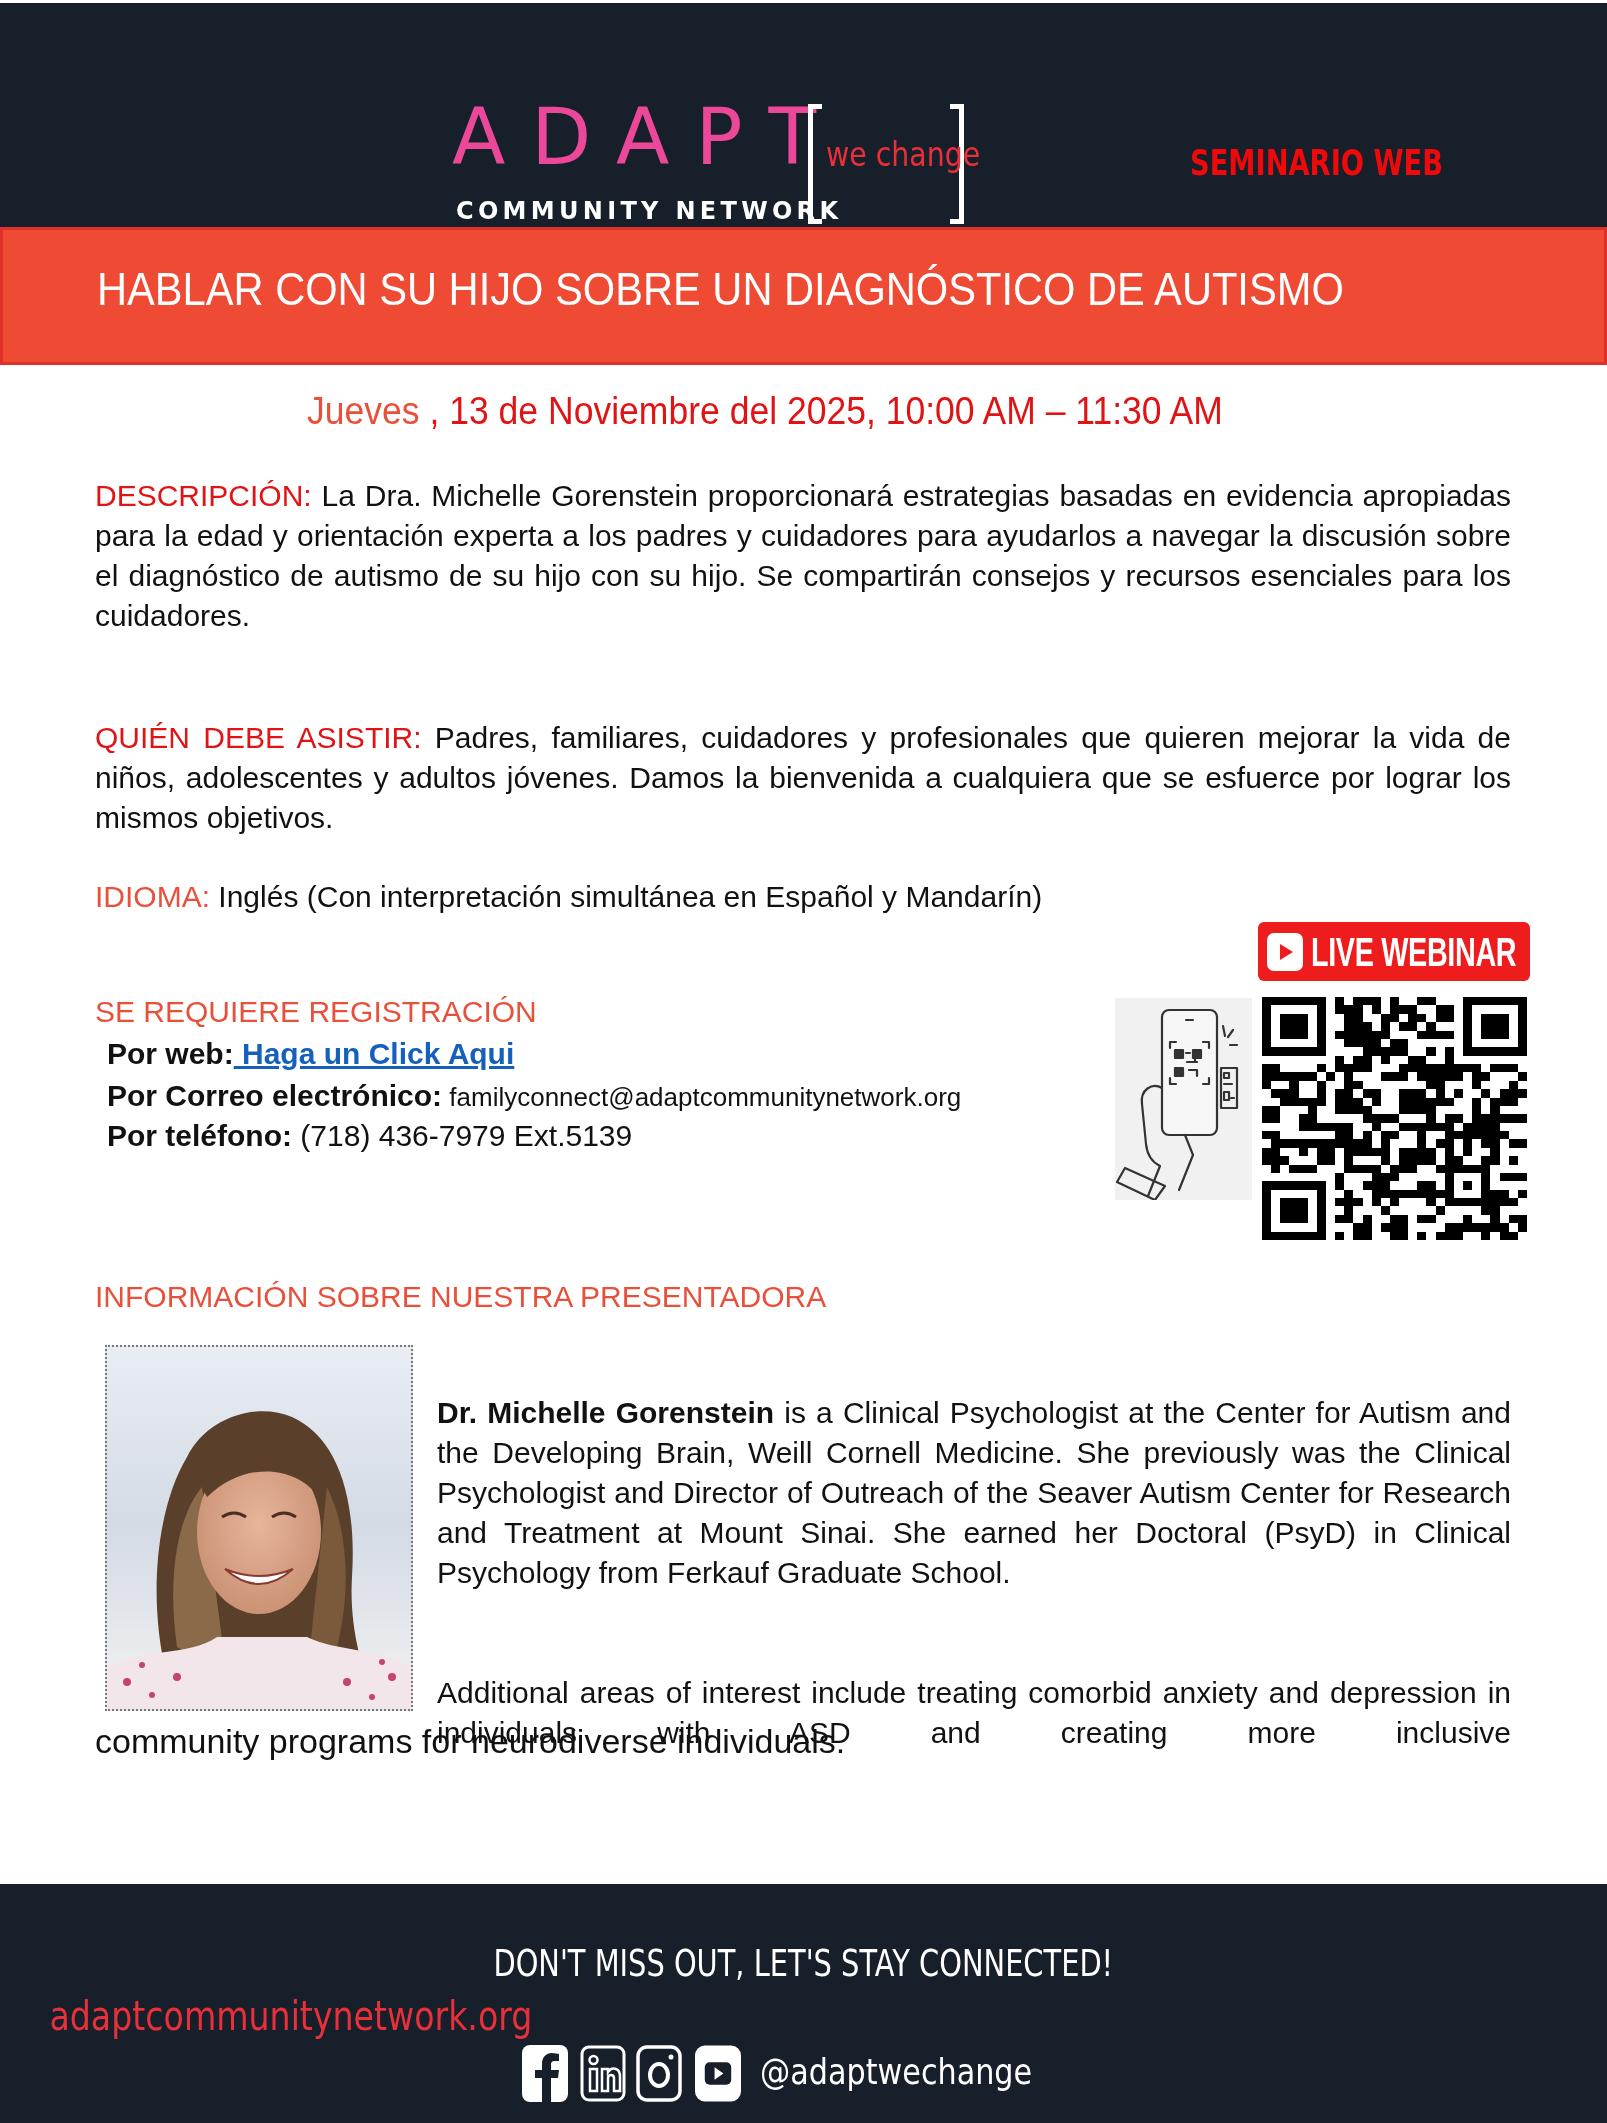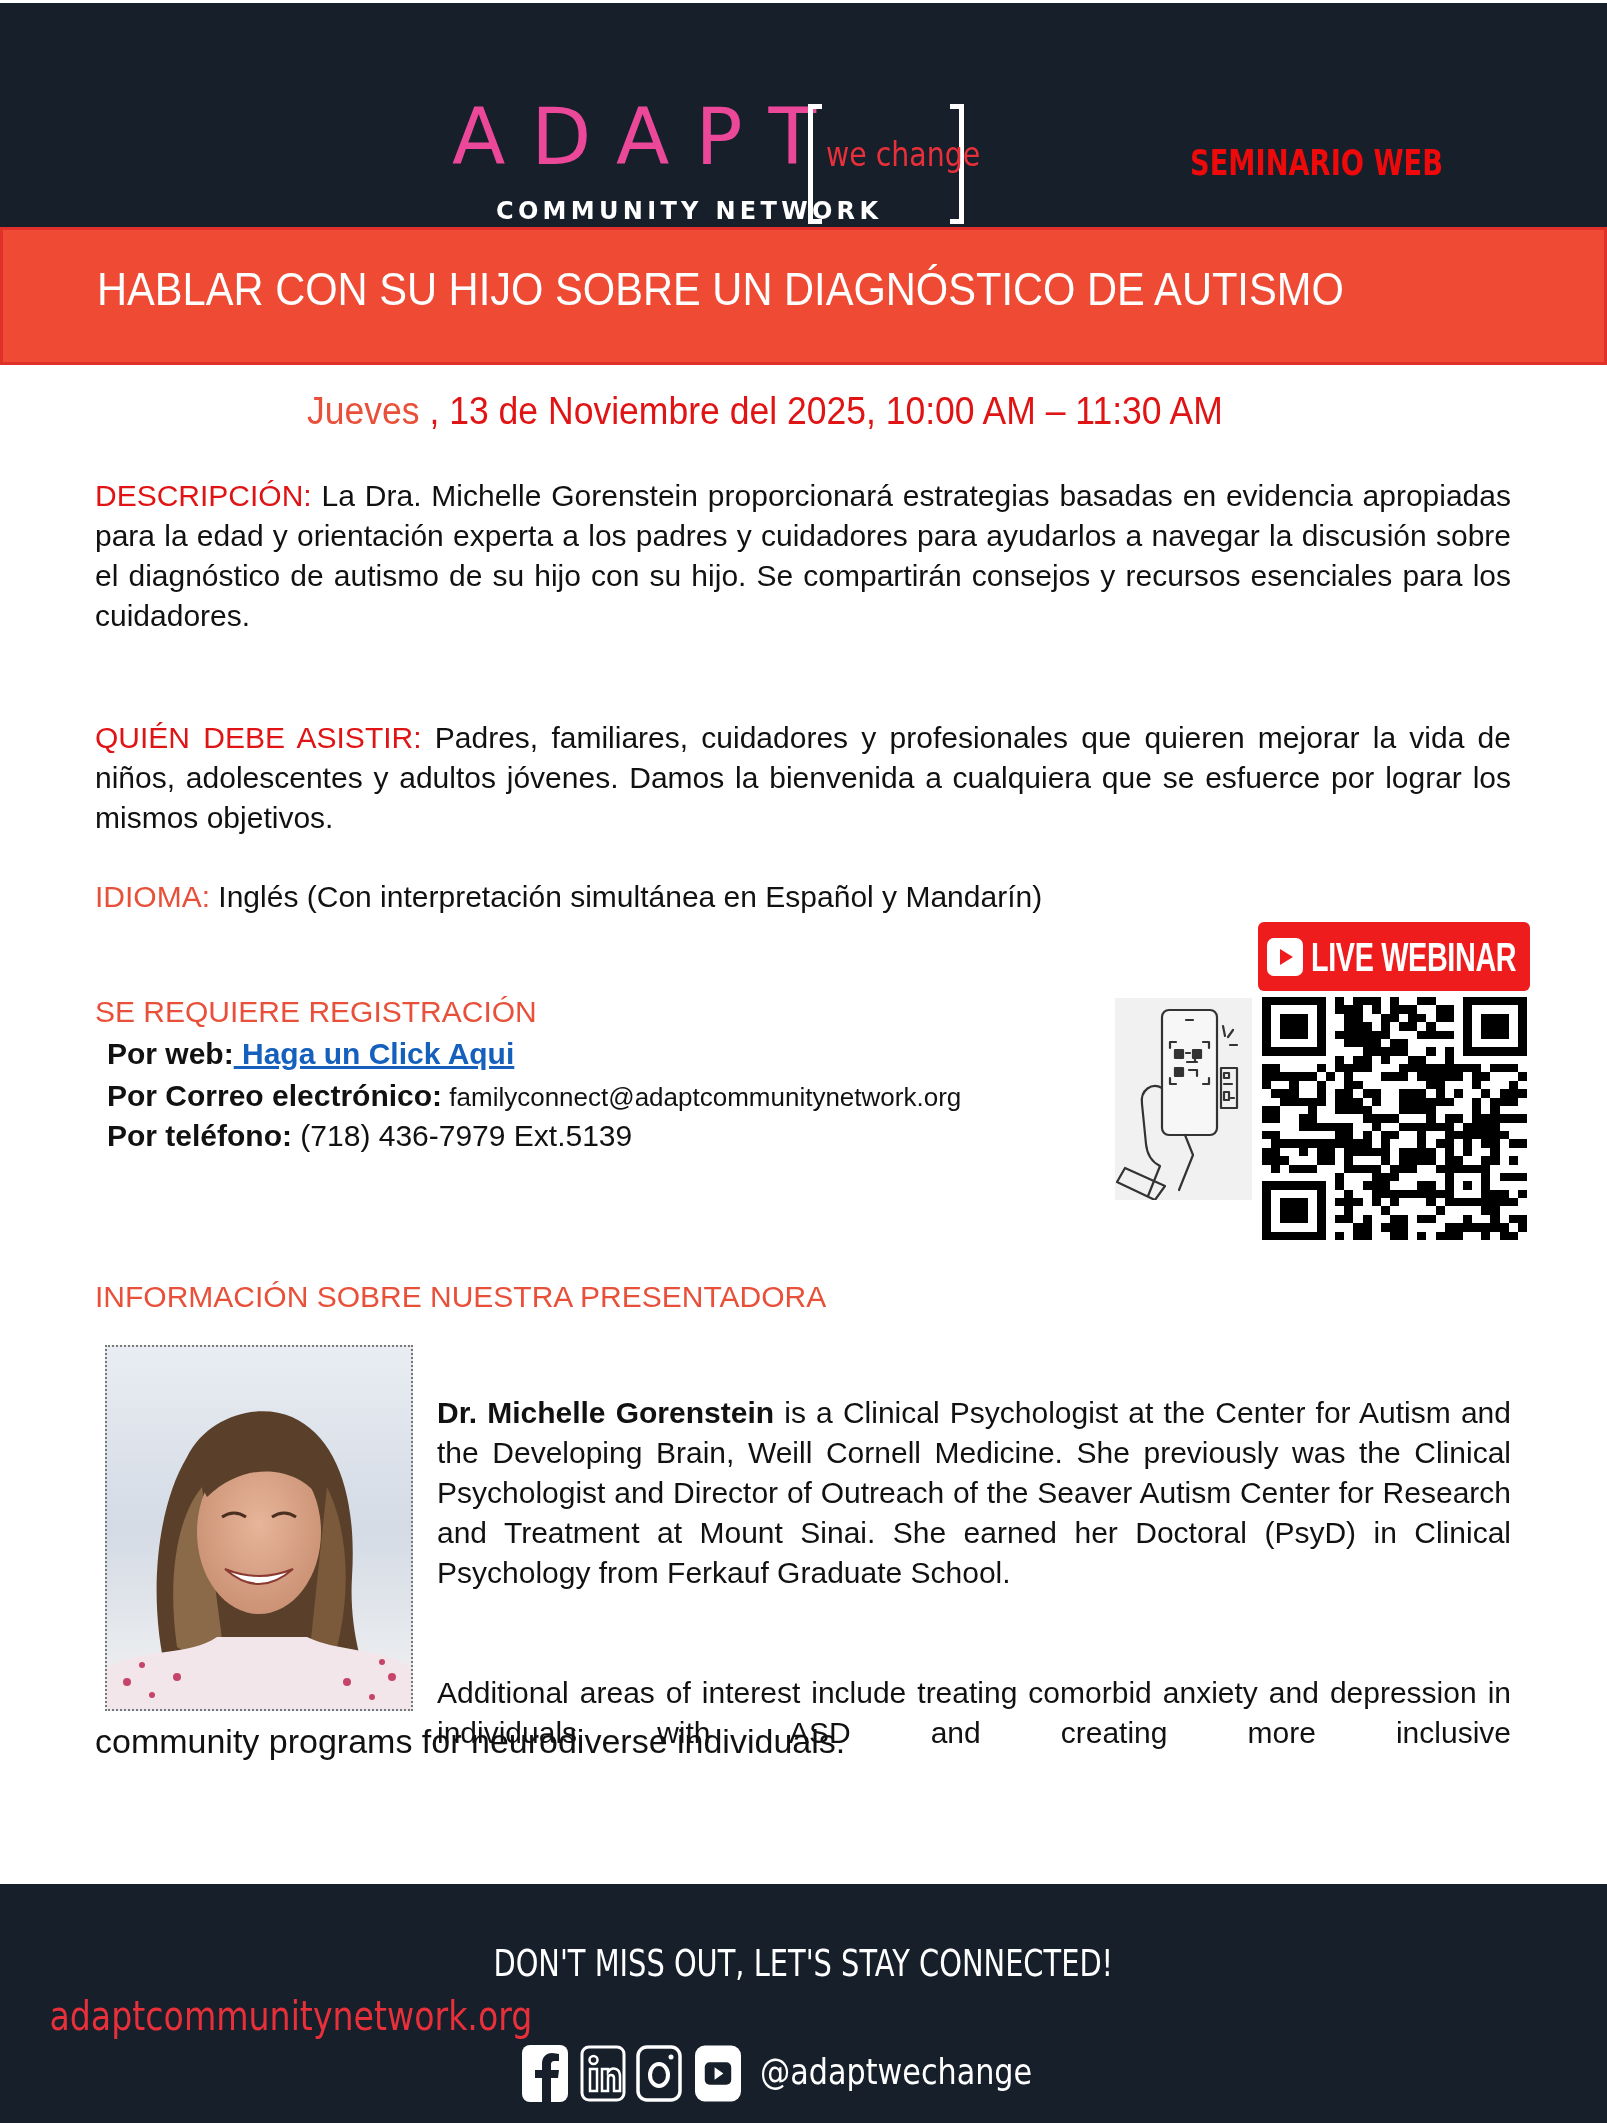--- a/index.html
+++ b/index.html
@@ -4,21 +4,21 @@
 <style>
   * { box-sizing: border-box; margin: 0; padding: 0; }
   html, body { width: 1607px; height: 2123px; background: #ffffff; overflow: hidden; }
   body { position: relative; font-family: "Liberation Sans", sans-serif; color: #000; }
 
   .abs { position: absolute; }
 
   
   .top-band { left: 0; top: 3px; width: 1607px; height: 224px; background: #171f2b; }
   .logo-adapt { left: 452px; top: 98px; font-family: "DejaVu Sans", sans-serif; font-size: 78px; font-weight: 400; color: #ec4899; letter-spacing: 26px; line-height: 1; white-space: nowrap; }
-  .logo-network { left: 496px; top: 199px; font-family: "DejaVu Sans", sans-serif; font-size: 24px; font-weight: 700; color: #ffffff; letter-spacing: 4.3px; line-height: 1; white-space: nowrap; }
+  .logo-network { left: 456px; top: 199px; font-family: "DejaVu Sans", sans-serif; font-size: 24px; font-weight: 700; color: #ffffff; letter-spacing: 4.3px; line-height: 1; white-space: nowrap; }
   .bracket { top: 104px; width: 14px; height: 120px; border: 5px solid #ffffff; }
   .bracket-left { left: 808px; border-right: none; }
   .bracket-right { left: 950px; border-left: none; }
   .logo-wechange { left: 826px; top: 138px; font-family: "DejaVu Sans", sans-serif; font-size: 33px; color: #e8303a; line-height: 1; white-space: nowrap; transform: scaleX(0.86); transform-origin: left top; }
   .seminario { left: 1190px; top: 146px; font-family: "DejaVu Sans", sans-serif; font-size: 35px; font-weight: 700; color: #ee0a0a; line-height: 1; white-space: nowrap; transform: scaleX(0.78); transform-origin: left top; }
 
   
   .banner { left: 0; top: 227px; width: 1607px; height: 138px; background: #ef4a33; border: 3px solid #e0302a; }
   .banner-title { left: 97px; top: 266px; font-size: 46px; color: #ffffff; line-height: 1; white-space: nowrap; transform: scaleX(0.905); transform-origin: left top; }
 
@@ -39,21 +39,21 @@
   .reg-heading { left: 95px; top: 997px; font-size: 30px; color: #e8503a; line-height: 1; white-space: nowrap; }
   .reg-line { left: 107px; font-size: 30px; line-height: 1; white-space: nowrap; color: #111; }
   .reg-line b { font-weight: 700; }
   .reg-web { top: 1039px; }
   .reg-email { top: 1081px; }
   .reg-phone { top: 1121px; }
   .reg-link { color: #1560bd; font-weight: 700; text-decoration: underline; text-decoration-thickness: 3px; }
   .reg-email-val { font-size: 26px; }
 
   
-  .live-badge { left: 1258px; top: 922px; width: 272px; height: 69px; background: #ee1c1c; border-radius: 6px; display: flex; align-items: center; }
+  .live-badge { left: 1258px; top: 922px; width: 272px; height: 59px; background: #ee1c1c; border-radius: 6px; display: flex; align-items: center; }
   .live-play { width: 36px; height: 38px; background: #ffffff; border-radius: 7px; margin-left: 9px; position: relative; flex: none; }
   .live-play::after { content: ""; position: absolute; left: 13px; top: 11px; border-left: 13px solid #ee1c1c; border-top: 8px solid transparent; border-bottom: 8px solid transparent; }
   .live-text { color: #ffffff; font-size: 40px; font-weight: 700; margin-left: 8px; line-height: 1; white-space: nowrap; transform: scaleX(0.72); transform-origin: left center; letter-spacing: -0.5px; }
 
   
   .phone-illus { left: 1115px; top: 998px; width: 137px; height: 202px; background: #f1f1f1; }
 
   
   .qr { left: 1262px; top: 997px; width: 265px; height: 243px; background: #ffffff; }
 

